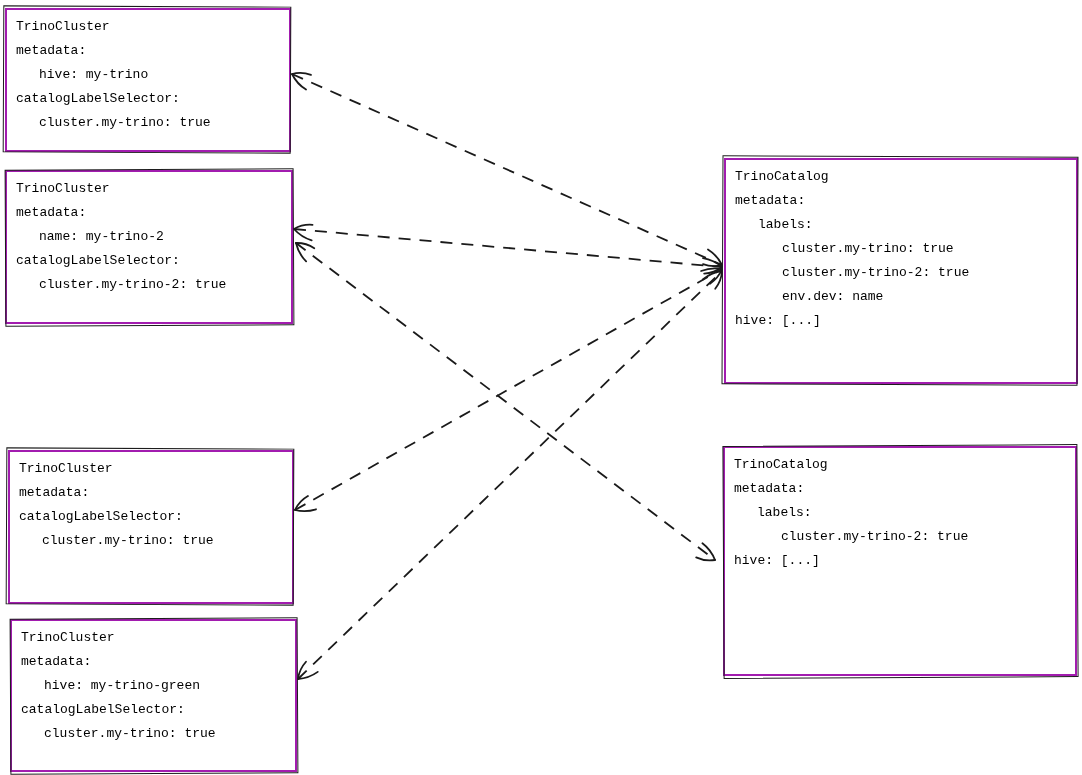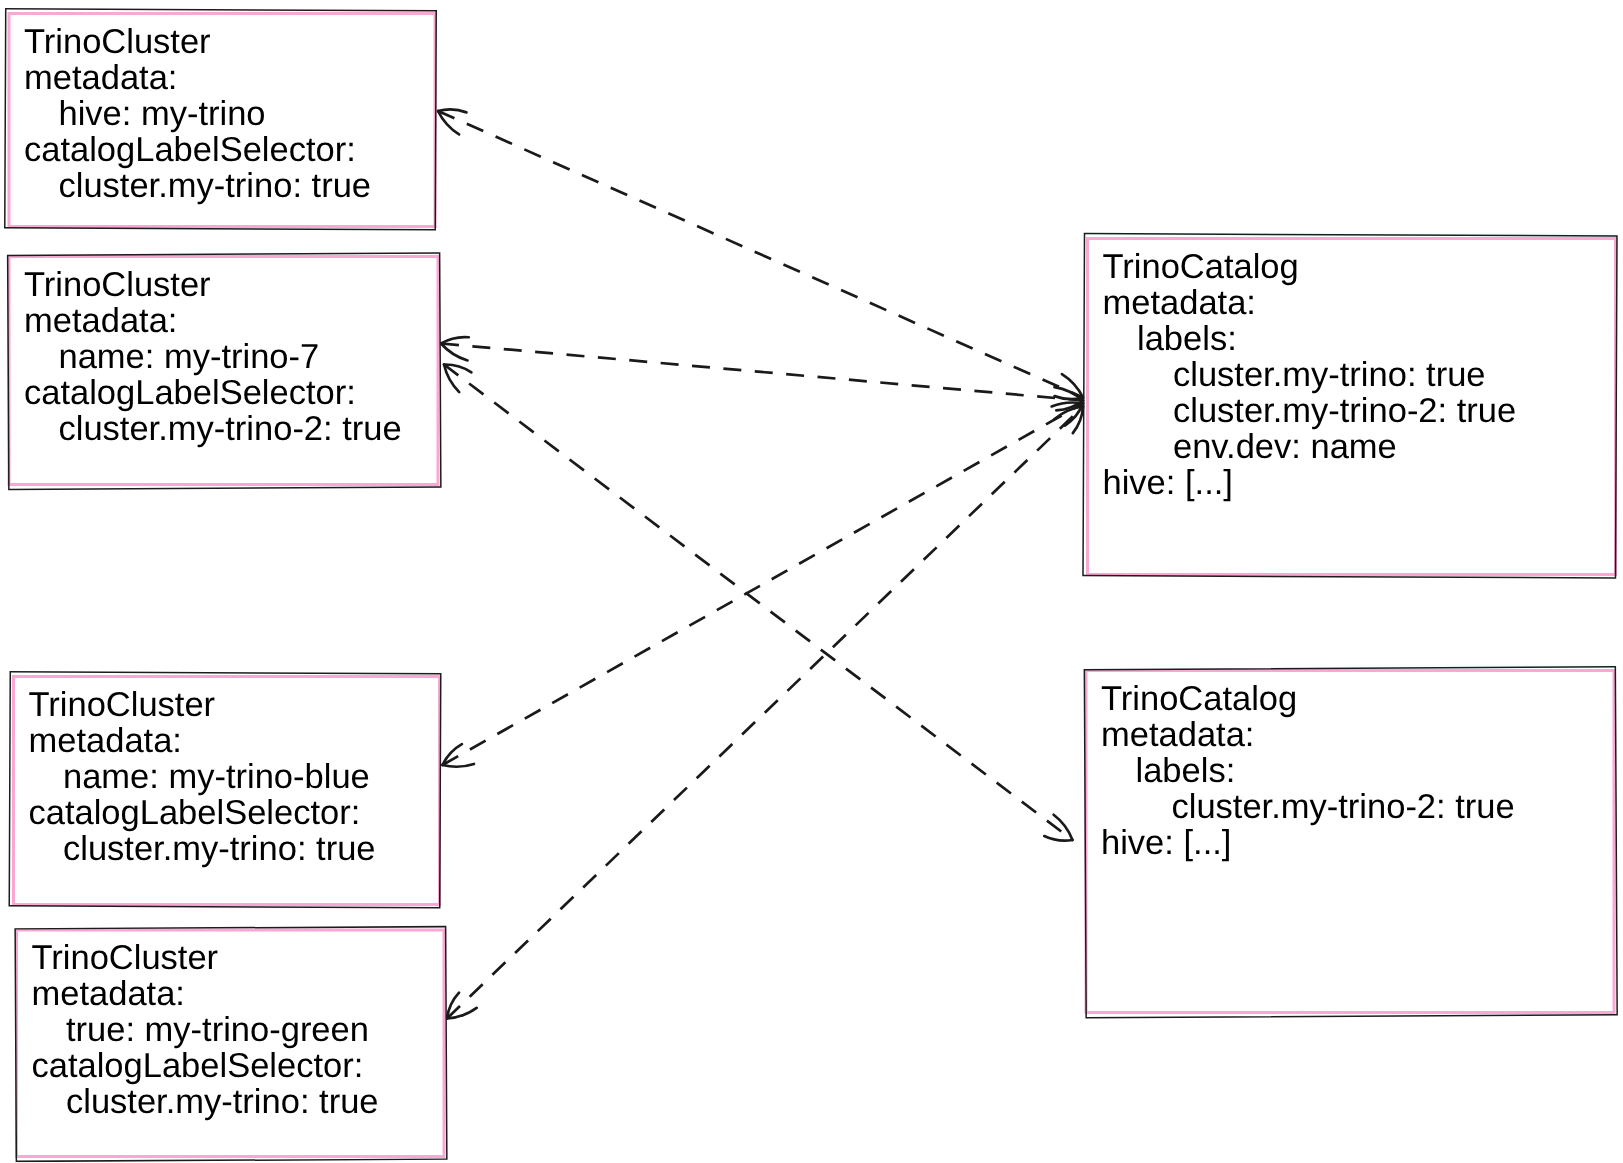--- a/index.html
+++ b/index.html
@@ -7,27 +7,28 @@
     position:relative;
     width:1082px;height:775px;
     background:#ffffff;
     font-family:"Liberation Sans","DejaVu Sans",sans-serif;
     color:#000000;
     overflow:hidden;
   }
   #edges{position:absolute;left:0;top:0;width:1082px;height:775px;pointer-events:none;}
   .node{
     position:absolute;
-    border:2px solid #f9a8d4;
+    border:2px solid #a21caf;
     background:#ffffff;
     box-sizing:border-box;
     padding:5px 9px 0 9px;
-    font-size:23px;
+    font-size:13px;
     line-height:24px;
     white-space:nowrap;
+    font-family:Liberation Mono, monospace;
   }
   
   .node::before{
     content:"";
     position:absolute;
     inset:-4px -2px -3px -4px;
     border:1.5px solid #1c1c1c;
     transform:rotate(0.25deg);
     pointer-events:none;
   }
@@ -74,37 +75,36 @@
     <div class="bline ind0">TrinoCluster</div>
     <div class="bline ind0">metadata:</div>
     <div class="bline ind1">hive: my-trino</div>
     <div class="bline ind0">catalogLabelSelector:</div>
     <div class="bline ind1">cluster.my-trino: true</div>
   </div>
 
   <div class="node" style="left:5px;top:170px;width:288px;height:154px;">
     <div class="bline ind0">TrinoCluster</div>
     <div class="bline ind0">metadata:</div>
-    <div class="bline ind1">name: my-trino-7</div>
+    <div class="bline ind1">name: my-trino-2</div>
     <div class="bline ind0">catalogLabelSelector:</div>
     <div class="bline ind1">cluster.my-trino-2: true</div>
   </div>
 
   <div class="node" style="left:8px;top:450px;width:286px;height:154px;">
     <div class="bline ind0">TrinoCluster</div>
     <div class="bline ind0">metadata:</div>
-    <div class="bline ind1">name: my-trino-blue</div>
     <div class="bline ind0">catalogLabelSelector:</div>
     <div class="bline ind1">cluster.my-trino: true</div>
   </div>
 
   <div class="node" style="left:10px;top:619px;width:287px;height:153px;">
     <div class="bline ind0">TrinoCluster</div>
     <div class="bline ind0">metadata:</div>
-    <div class="bline ind1">true: my-trino-green</div>
+    <div class="bline ind1">hive: my-trino-green</div>
     <div class="bline ind0">catalogLabelSelector:</div>
     <div class="bline ind1">cluster.my-trino: true</div>
   </div>
 
   <div class="node" style="left:724px;top:158px;width:354px;height:226px;">
     <div class="bline ind0">TrinoCatalog</div>
     <div class="bline ind0">metadata:</div>
     <div class="bline ind1">labels:</div>
     <div class="bline ind2">cluster.my-trino: true</div>
     <div class="bline ind2">cluster.my-trino-2: true</div>

